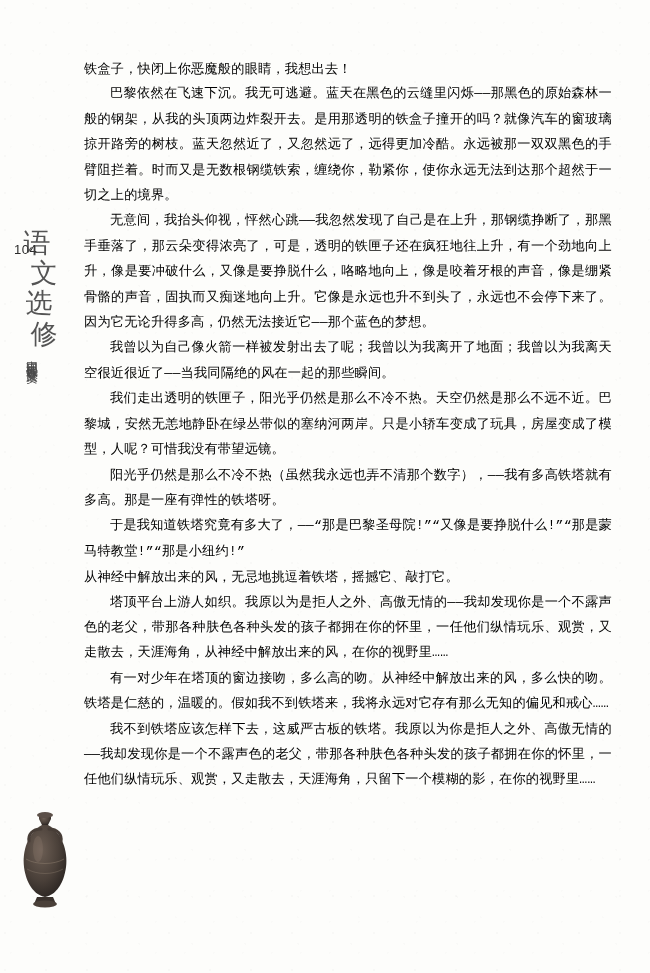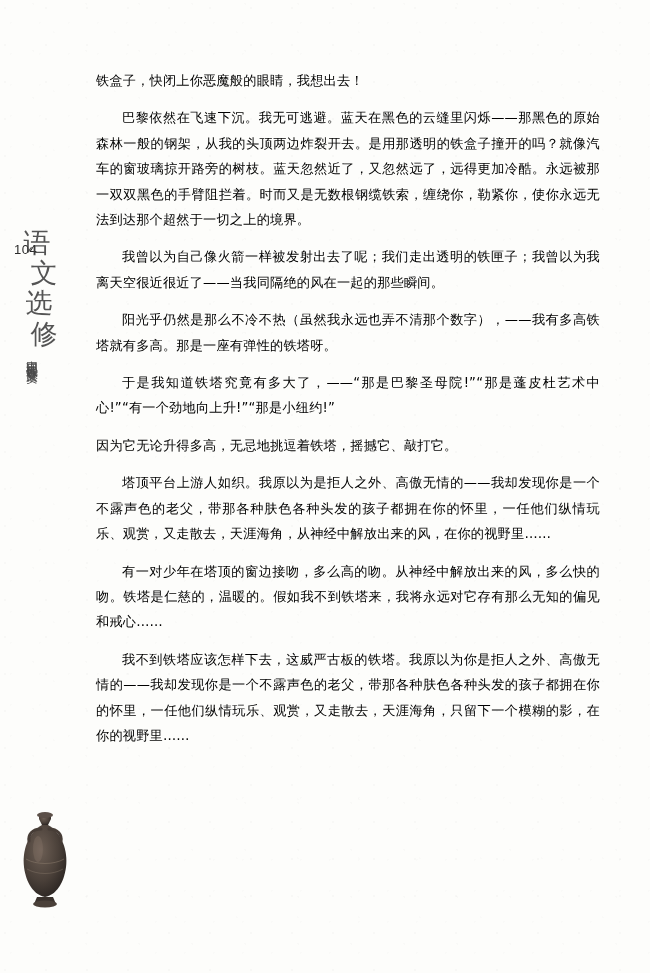--- a/index.html
+++ b/index.html
@@ -93,30 +93,30 @@
     height: 104px;
   }
   
   .body-col {
     position: absolute;
     left: 84px;
     top: 56px;
     width: 528px;
   }
   p.para {
-    margin: 12px;
+    margin: 0;
     font-family: "DejaVu Sans", sans-serif;
     font-size: 13.2px;
     line-height: 25.4px;
     color: #000000;
     text-align: justify;
     text-justify: inter-character;
     letter-spacing: 0.2px;
   }
-  p.indent { text-indent: 26px; }
+  p.indent { text-indent: 26px; font-family: Liberation Mono, monospace; }
 </style>
 </head>
 <body>
 
 <div class="page">
   <div class="grain"></div>
 
   <div class="margin-col">
     <div class="page-number">104</div>
 
@@ -155,21 +155,23 @@
 
         <path d="M12 52 C22 58 40 58 50 52" stroke="#8d7d6e" stroke-width="1" fill="none" opacity="0.5"></path>
         <path d="M13 62 C23 68 39 68 49 62" stroke="#8d7d6e" stroke-width="1" fill="none" opacity="0.4"></path>
       </svg>
     </div>
   </div>
 
   <div class="body-col">
     <p class="para">铁盒子，快闭上你恶魔般的眼睛，我想出去！</p>
     <p class="para indent">巴黎依然在飞速下沉。我无可逃避。蓝天在黑色的云缝里闪烁——那黑色的原始森林一般的钢架，从我的头顶两边炸裂开去。是用那透明的铁盒子撞开的吗？就像汽车的窗玻璃掠开路旁的树枝。蓝天忽然近了，又忽然远了，远得更加冷酷。永远被那一双双黑色的手臂阻拦着。时而又是无数根钢缆铁索，缠绕你，勒紧你，使你永远无法到达那个超然于一切之上的境界。</p>
-    <p class="para indent">我曾以为自己像火箭一样被发射出去了呢；我们走出透明的铁匣子；我曾以为我离天空很近很近了——当我同隔绝的风在一起的那些瞬间。</p>
+    <p class="para indent">无意间，我抬头仰视，怦然心跳——我忽然发现了自己是在上升，那钢缆挣断了，那黑手垂落了，那云朵变得浓亮了，可是，透明的铁匣子还在疯狂地往上升，有一个劲地向上升，像是要冲破什么，又像是要挣脱什么，咯略地向上，像是咬着牙根的声音，像是绷紧骨骼的声音，固执而又痴迷地向上升。它像是永远也升不到头了，永远也不会停下来了。因为它无论升得多高，仍然无法接近它——那个蓝色的梦想。</p>
+    <p class="para indent">我曾以为自己像火箭一样被发射出去了呢；我曾以为我离开了地面；我曾以为我离天空很近很近了——当我同隔绝的风在一起的那些瞬间。</p>
+    <p class="para indent">我们走出透明的铁匣子，阳光乎仍然是那么不冷不热。天空仍然是那么不远不近。巴黎城，安然无恙地静卧在绿丛带似的塞纳河两岸。只是小轿车变成了玩具，房屋变成了模型，人呢？可惜我没有带望远镜。</p>
     <p class="para indent">阳光乎仍然是那么不冷不热（虽然我永远也弄不清那个数字），——我有多高铁塔就有多高。那是一座有弹性的铁塔呀。</p>
-    <p class="para indent">于是我知道铁塔究竟有多大了，——“那是巴黎圣母院!”“那是蓬皮杜艺术中心!”“有一个劲地向上升!”“那是小纽约!”</p>
-    <p class="para">因为它无论升得多高，无忌地挑逗着铁塔，摇撼它、敲打它。</p>
+    <p class="para indent">于是我知道铁塔究竟有多大了，——“那是巴黎圣母院!”“又像是要挣脱什么!”“那是蒙马特教堂!”“那是小纽约!”</p>
+    <p class="para">从神经中解放出来的风，无忌地挑逗着铁塔，摇撼它、敲打它。</p>
     <p class="para indent">塔顶平台上游人如织。我原以为是拒人之外、高傲无情的——我却发现你是一个不露声色的老父，带那各种肤色各种头发的孩子都拥在你的怀里，一任他们纵情玩乐、观赏，又走散去，天涯海角，从神经中解放出来的风，在你的视野里……</p>
     <p class="para indent">有一对少年在塔顶的窗边接吻，多么高的吻。从神经中解放出来的风，多么快的吻。铁塔是仁慈的，温暖的。假如我不到铁塔来，我将永远对它存有那么无知的偏见和戒心……</p>
     <p class="para indent">我不到铁塔应该怎样下去，这威严古板的铁塔。我原以为你是拒人之外、高傲无情的——我却发现你是一个不露声色的老父，带那各种肤色各种头发的孩子都拥在你的怀里，一任他们纵情玩乐、观赏，又走散去，天涯海角，只留下一个模糊的影，在你的视野里……</p>
   </div>
 </div>
 
 </body></html>

